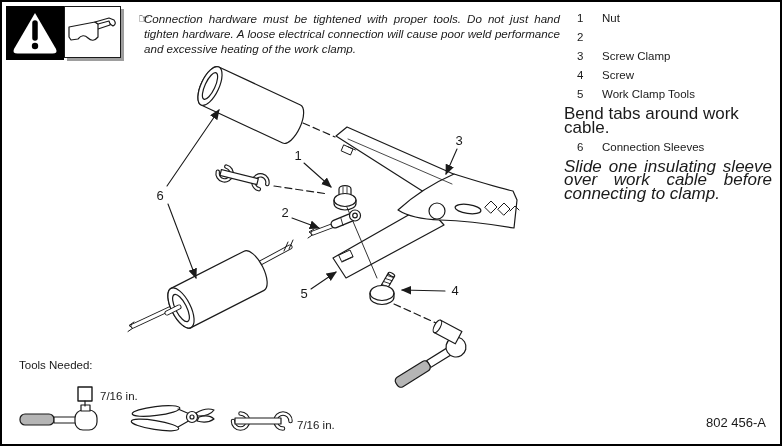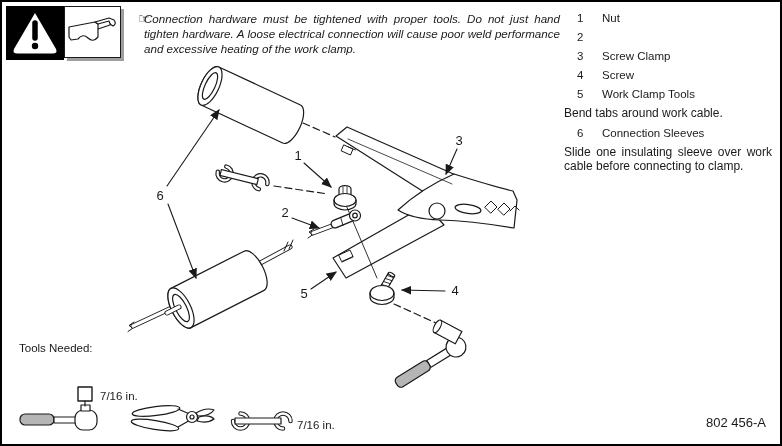--- a/index.html
+++ b/index.html
@@ -15,24 +15,24 @@
   
   .note { position:absolute; left:136px; top:9px; width:422px; }
   .note-icon { position:absolute; left:0; top:0; font-family:"DejaVu Sans", sans-serif;
     font-size:13px; color:#1a1a1a; }
   .note-text { margin-left:6px; font-size:11.6px; line-height:15px; font-style:italic;
     color:#1a1a1a; text-align:justify; }
   
   .parts { position:absolute; left:562px; top:10px; width:208px; color:#1a1a1a; }
   .prow { display:flex; padding-left:13px; font-size:11.5px; line-height:12.5px; margin-bottom:6.5px; }
   .pnum { width:25px; flex:0 0 25px; }
-  .pnote { font-size:12px; line-height:13.5px; margin-bottom:6.5px; }
-  .pjust { text-align:justify; }
-  
-  .tools-heading { position:absolute; left:17px; top:340px; font-size:11.5px; color:#1a1a1a; }
+  .pnote { font-size:17px; line-height:13.5px; margin-bottom:6.5px; }
+  .pjust { text-align:justify;font-style:italic; }
+  
+  .tools-heading { position:absolute; left:17px; top:357px; font-size:11.5px; color:#1a1a1a; }
   .part-number { position:absolute; left:688px; top:413px; width:76px; text-align:right;
     font-size:13px; color:#1a1a1a; }
   svg.layer { position:absolute; left:0; top:0; }
   svg text { font-family:"Liberation Sans", sans-serif; fill:#1a1a1a; }
   .callout { font-size:13px; }
   .toollabel { font-size:11.5px; }
 </style>
 </head>
 <body>
 

